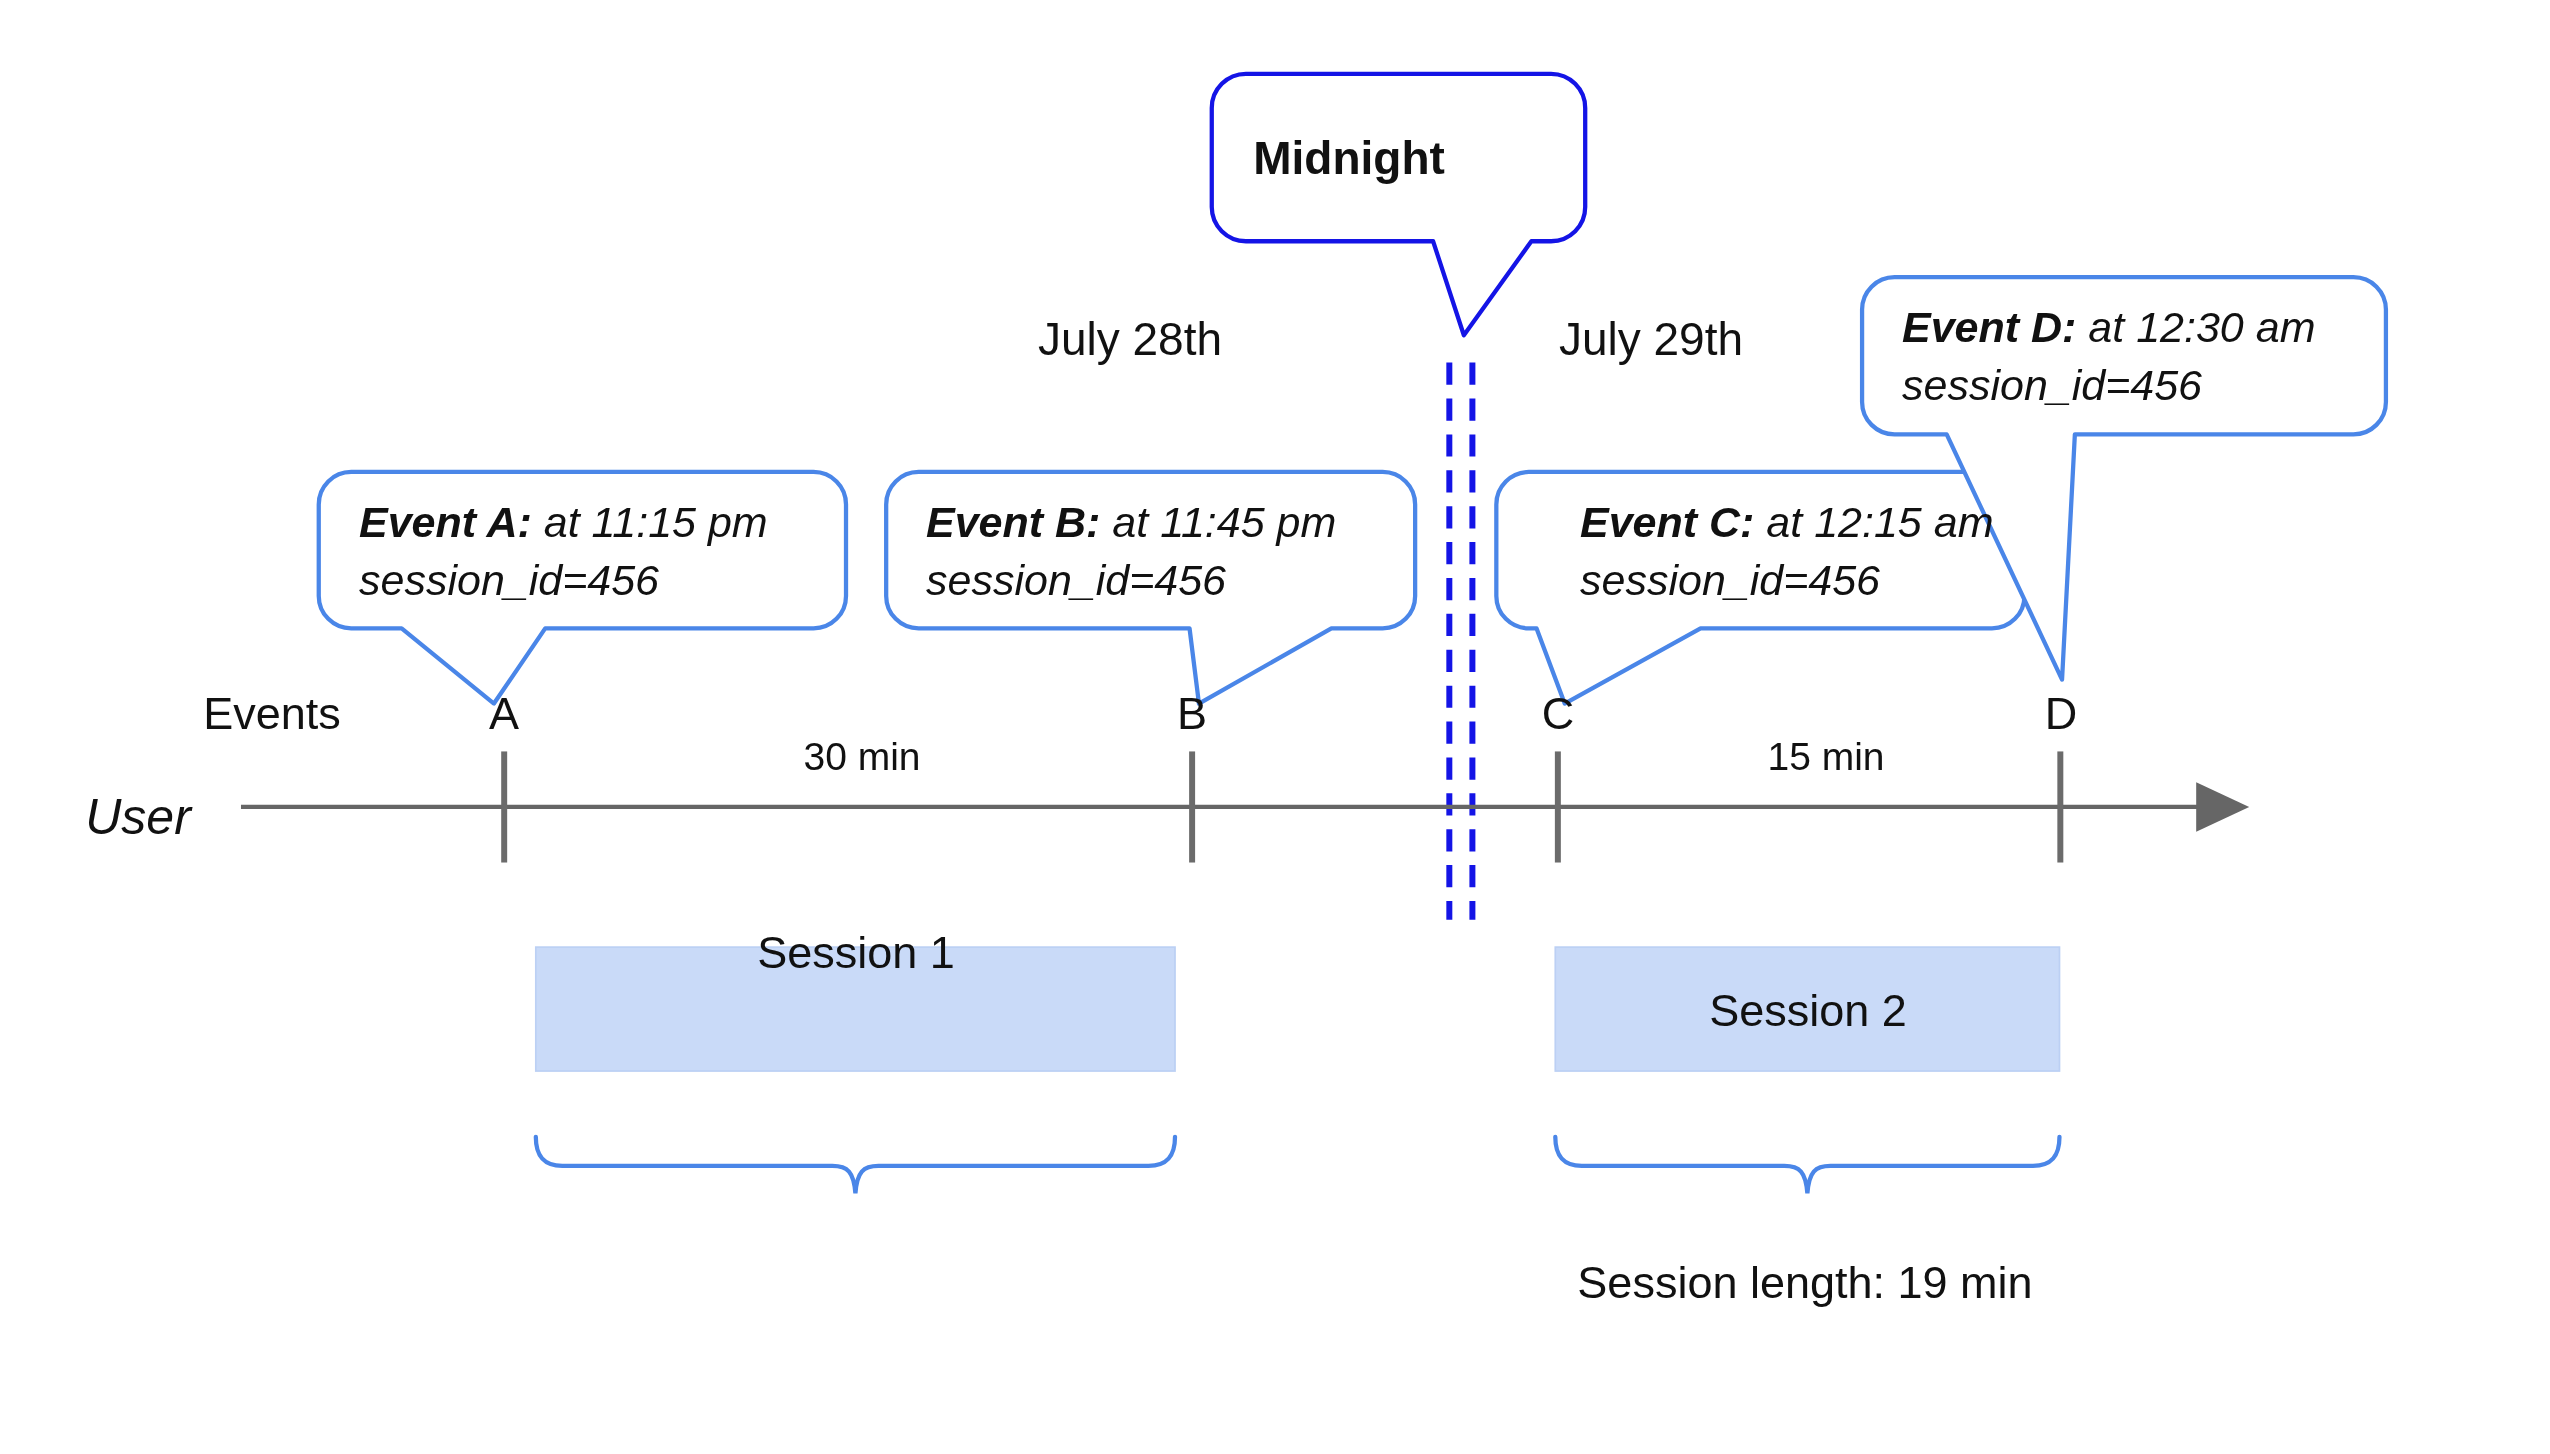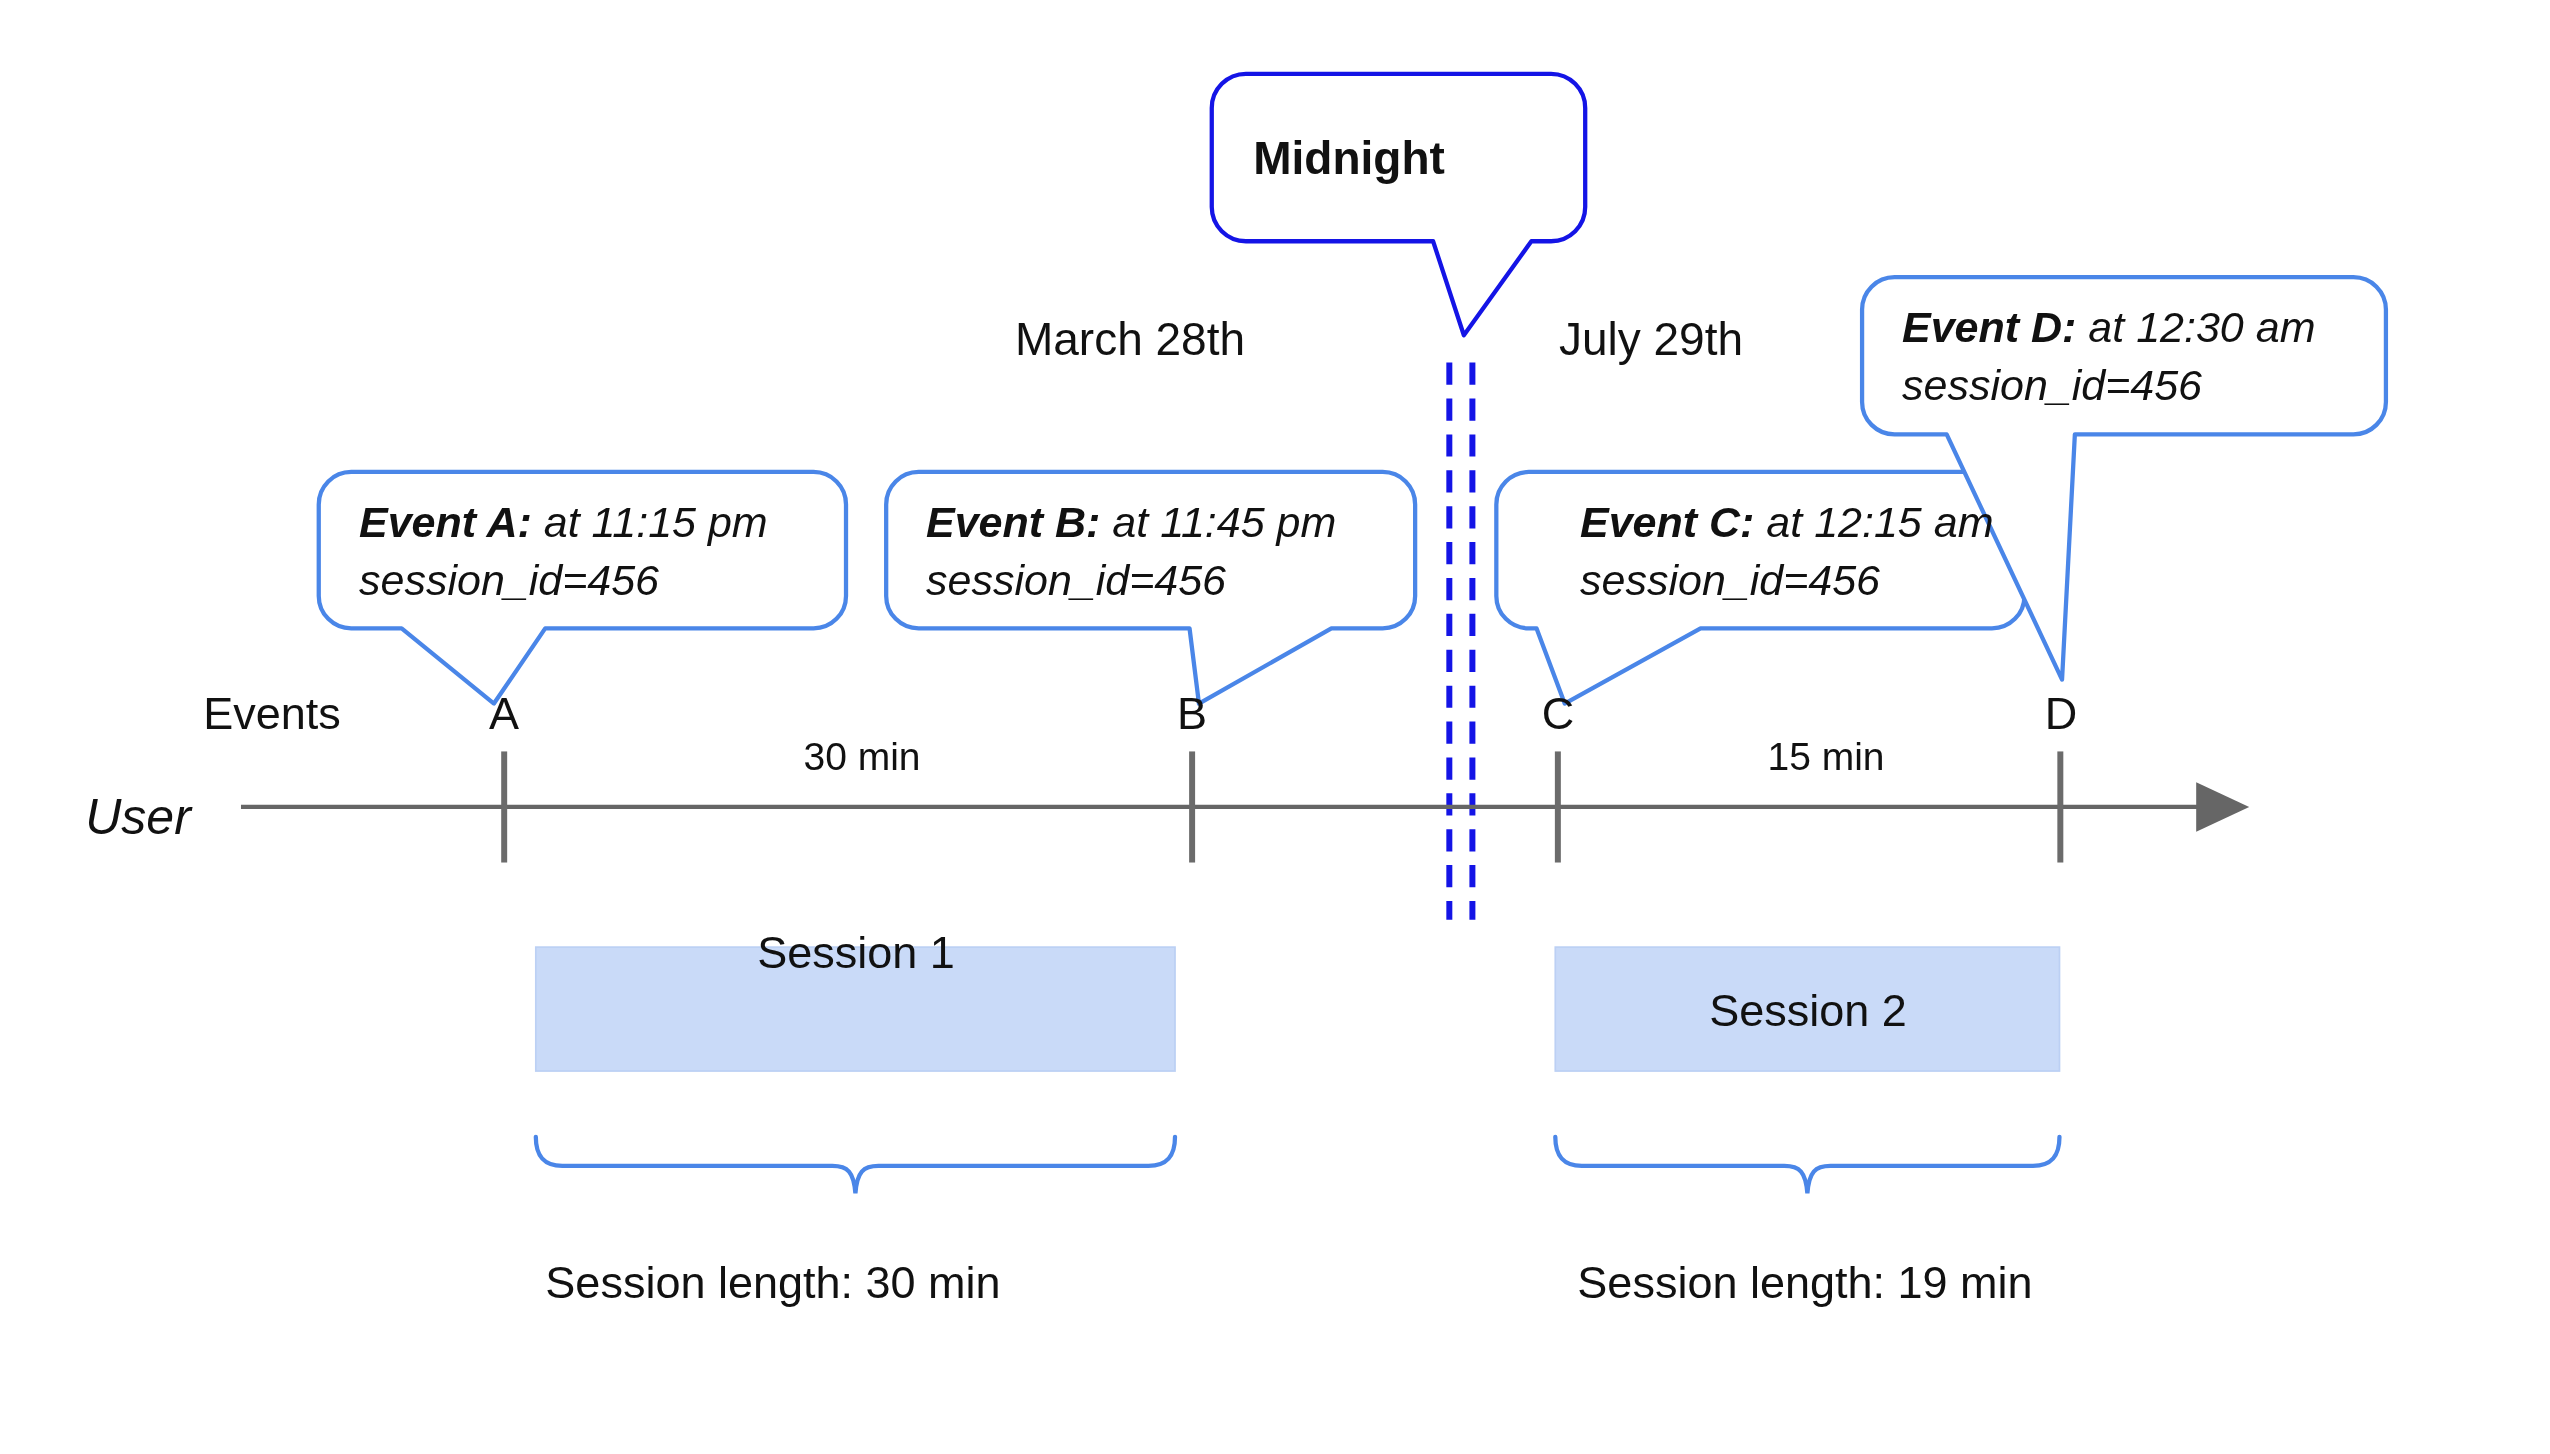--- a/index.html
+++ b/index.html
@@ -92,21 +92,21 @@
 
     <path class="bubble" d="M1789,552 H2331 A38,38 0 0 1 2369,590 V697 A38,38 0 0 1 2331,735 H1990
              L1831,823 L1798,735 H1789 A38,38 0 0 1 1751,697 V590 A38,38 0 0 1 1789,552 Z"></path>
 
     <path class="bubble" d="M2217,324 H2754 A38,38 0 0 1 2792,362 V470 A38,38 0 0 1 2754,508 H2428
              L2413,795 L2278,508 H2217 A38,38 0 0 1 2179,470 V362 A38,38 0 0 1 2217,324 Z"></path>
   </svg>
 
   <div class="t c fs-date bold" style="left:1349px; top:158px;">Midnight</div>
 
-  <div class="t c fs-date" style="left:1130px; top:339px;">March 28th</div>
+  <div class="t c fs-date" style="left:1130px; top:339px;">July 28th</div>
   <div class="t c fs-date" style="left:1651px; top:339px;">July 29th</div>
 
   <div class="t fs-callout" style="left:359px; top:493px;">
     <div><span class="bold">Event A:</span><span> at 11:15 pm</span></div>
     <div>session_id=456</div>
   </div>
   <div class="t fs-callout" style="left:926px; top:493px;">
     <div><span class="bold">Event B:</span><span> at 11:45 pm</span></div>
     <div>session_id=456</div>
   </div>
@@ -125,17 +125,16 @@
   <div class="t c fs-label" style="left:1558px; top:713px;">C</div>
   <div class="t c fs-label" style="left:2061px; top:713px;">D</div>
 
   <div class="t c fs-user" style="left:138px; top:817px;">User</div>
   <div class="t c fs-small" style="left:862px; top:756px;">30 min</div>
   <div class="t c fs-small" style="left:1826px; top:756px;">15 min</div>
 
   <div class="t c fs-label" style="left:856px; top:952px;">Session 1</div>
   <div class="t c fs-label" style="left:1808px; top:1010px;">Session 2</div>
 
-  <div class="t c fs-label" style="left:773px; top:1282px;">Session length: 30 min</div>
   <div class="t c fs-label" style="left:1805px; top:1282px;">Session length: 19 min</div>
 
 </div>
 
 
 </body></html>

